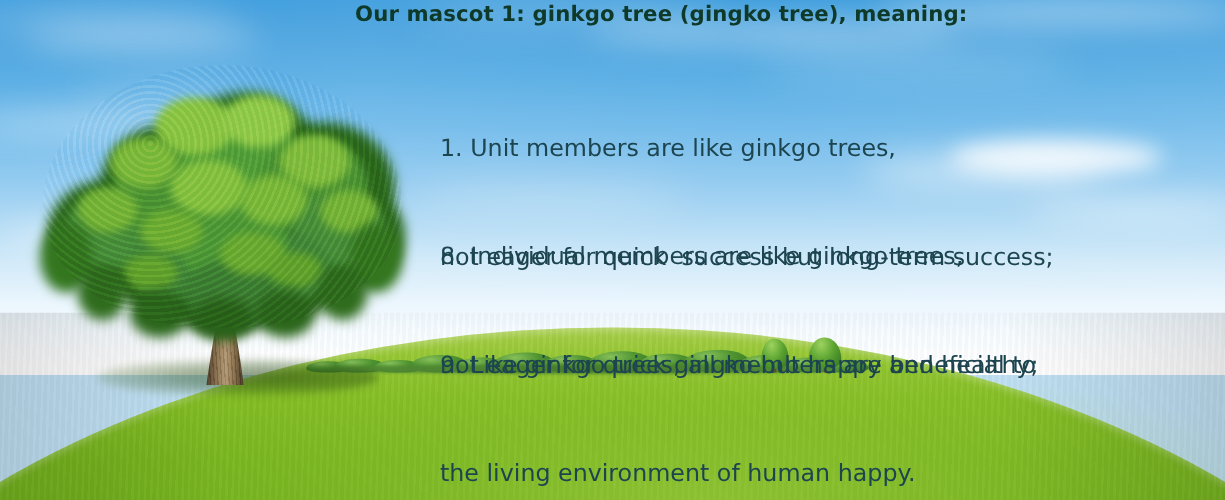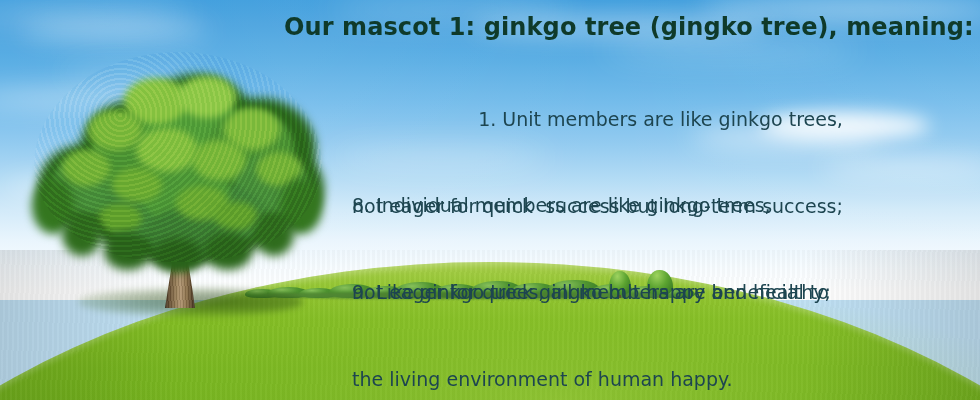--- a/index.html
+++ b/index.html
@@ -258,37 +258,37 @@
 
   
   .text-layer {
     position: absolute;
     left: 0; top: 0;
     width: 980px; height: 400px;
   }
   .headline {
     position: absolute;
     left: 284px;
-    top: 13px;
-    font-size: 24px;
+    top: 2px;
+    font-size: 17px;
     font-weight: bold;
     color: #0f3a2a;
     letter-spacing: 0.1px;
     white-space: nowrap;
   }
   .para {
     position: absolute;
     left: 352px;
     font-size: 19px;
     color: #1d4550;
     line-height: 29px;
     white-space: pre;
   }
   .para .line { display: block; white-space: pre; }
-  #para-1 { top: 47px; text-align: right; }
+  #para-1 { top: 47px; }
   #para-2 { top: 133px; }
   #para-3 { top: 220px; }
 </style>
 </head>
 <body>
 
 <div id="banner">
 
   <div class="sky"></div>
   <div class="sky-band"></div>

